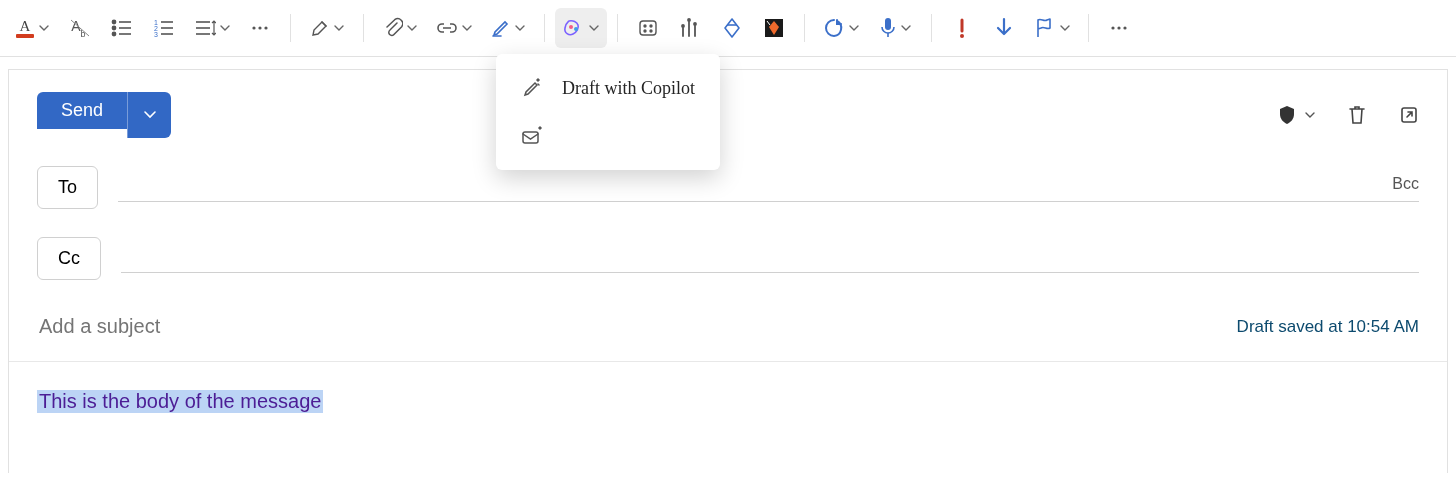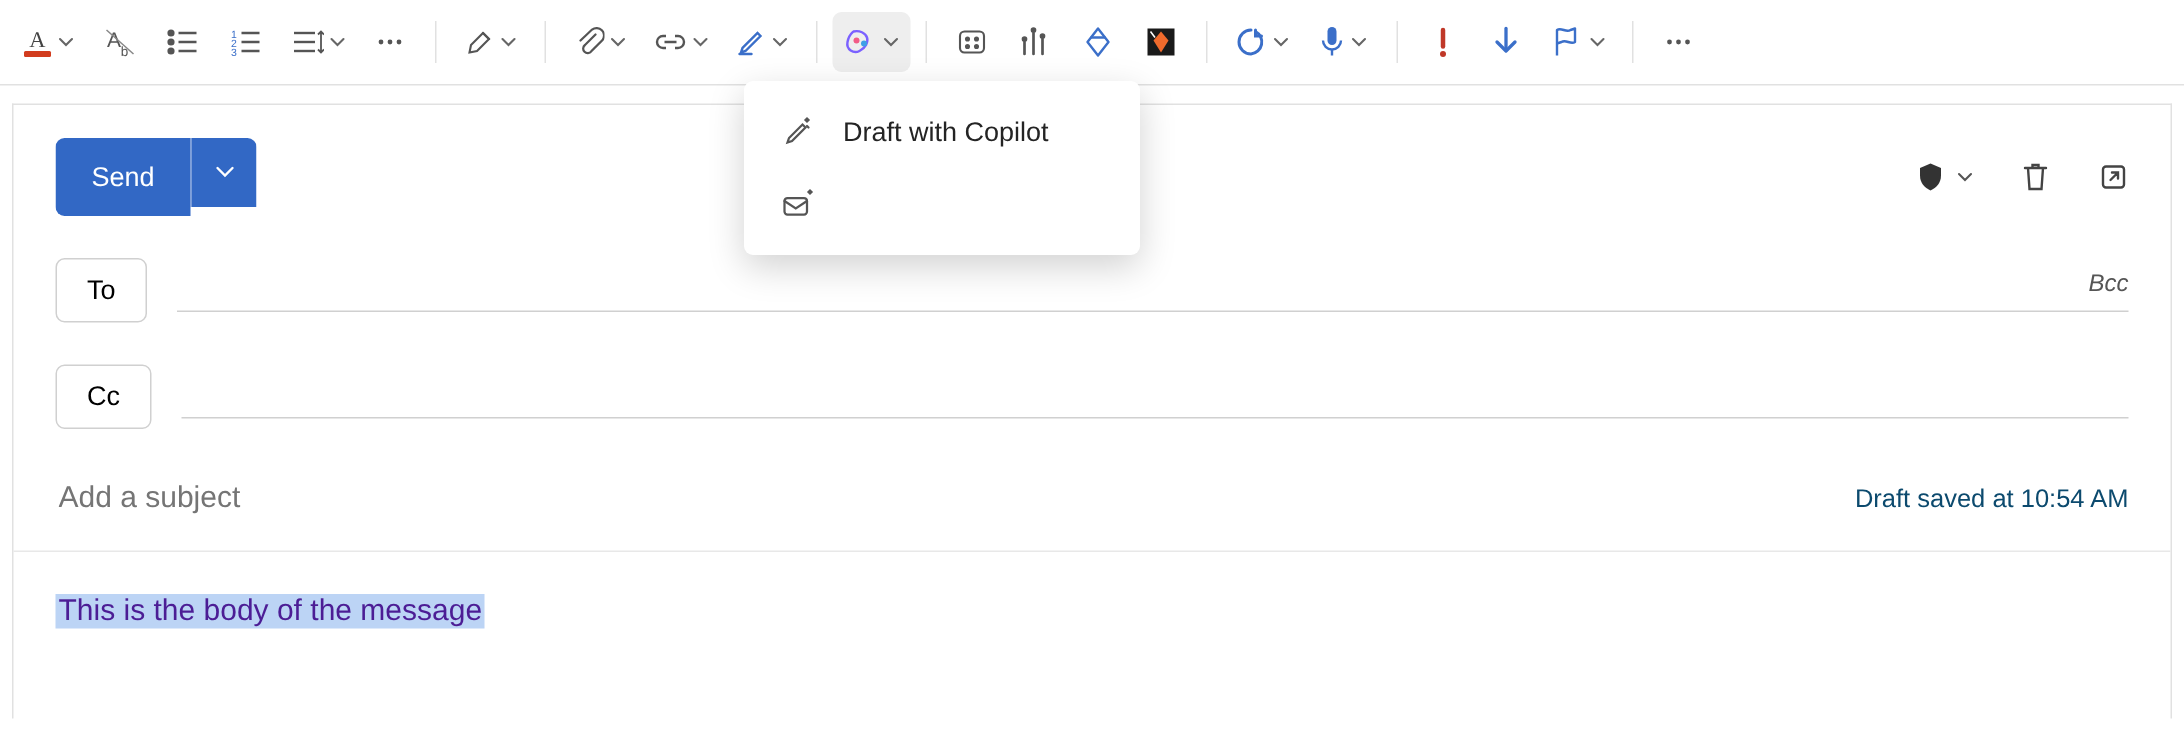--- a/index.html
+++ b/index.html
@@ -10,36 +10,36 @@
   .tb-btn.wide{min-width:52px;}
   .tb-btn.active{background:#eee;}
   .chev{margin-left:4px;}
   .chev svg{width:10px;height:10px;}
   .sep{width:1px;height:28px;background:#e1e1e1;margin:0 8px;}
   svg{display:block;}
   
   .compose-wrap{margin:12px 8px 0 8px;border:1px solid #e1e1e1;border-bottom:none;background:#fff;}
   .compose-header{display:flex;align-items:center;padding:22px 28px 0 28px;}
   .send-group{display:inline-flex;border-radius:6px;overflow:hidden;}
-  .send-btn{background:#3268c5;color:#fff;font-size:18px;font-weight:400;border:none;cursor:pointer;padding:0 24px;height:52px;display:flex;align-items:center;}
+  .send-btn{background:#3268c5;color:#fff;font-size:18px;font-weight:400;border:none;cursor:pointer;padding:0 24px;height:37px;display:flex;align-items:center;}
   .send-split{background:#3268c5;color:#fff;border:none;cursor:pointer;width:44px;height:46px;display:flex;align-items:center;justify-content:center;border-left:1px solid rgba(255,255,255,.35);}
   .header-spacer{flex:1;}
   .header-icons{display:flex;align-items:center;gap:32px;}
   .hdr-btn{display:flex;align-items:center;gap:8px;cursor:pointer;color:#424242;}
   .recipient-row{display:flex;align-items:center;padding:0 28px;margin-top:28px;}
   .recip-btn{border:1px solid #d0d0d0;border-radius:6px;background:#fff;font-size:18px;padding:10px 20px;cursor:pointer;min-width:54px;text-align:center;}
   .recip-line{flex:1;border-bottom:1px solid #d0d0d0;margin-left:20px;height:28px;position:relative;}
-  .bcc{position:absolute;right:0;top:2px;color:#555;font-size:16px;cursor:pointer;font-style:italic;}
+  .bcc{position:absolute;right:0;top:2px;color:#555;font-size:16px;cursor:pointer;}
   .subject-row{display:flex;align-items:center;justify-content:flex-end;padding:0 28px;margin-top:34px;border-bottom:1px solid #e8e8e8;padding-bottom:22px;}
   .subject-input{font-size:20px;color:#888;border:none;outline:none;flex:1;}
   .draft-saved{font-size:17px;color:#0c4a6e;white-space:nowrap;margin-left:24px;}
   .body-area{padding:28px 28px 60px 28px;}
   .body-text{display:inline-block;font-size:20px;color:#4c1d95;background:#bcd4f5;padding:0 2px;}
   
-  .copilot-menu{position:absolute;left:496px;top:54px;width:264px;background:#fff;border-radius:6px;box-shadow:0 8px 24px rgba(0,0,0,.18);padding:10px 0;z-index:10;}
+  .copilot-menu{position:absolute;left:496px;top:54px;width:224px;background:#fff;border-radius:6px;box-shadow:0 8px 24px rgba(0,0,0,.18);padding:10px 0;z-index:10;font-family:Liberation Serif, serif;}
   .cp-item{display:flex;align-items:center;gap:18px;padding:12px 24px;font-size:18px;color:#242424;cursor:pointer;}
   .cp-icon{width:24px;height:24px;display:flex;align-items:center;justify-content:center;}
 </style>
 </head>
 <body>
 
 <div class="toolbar">
 
   <div class="tb-btn wide">
     <svg width="20" height="22" viewBox="0 0 20 22">

